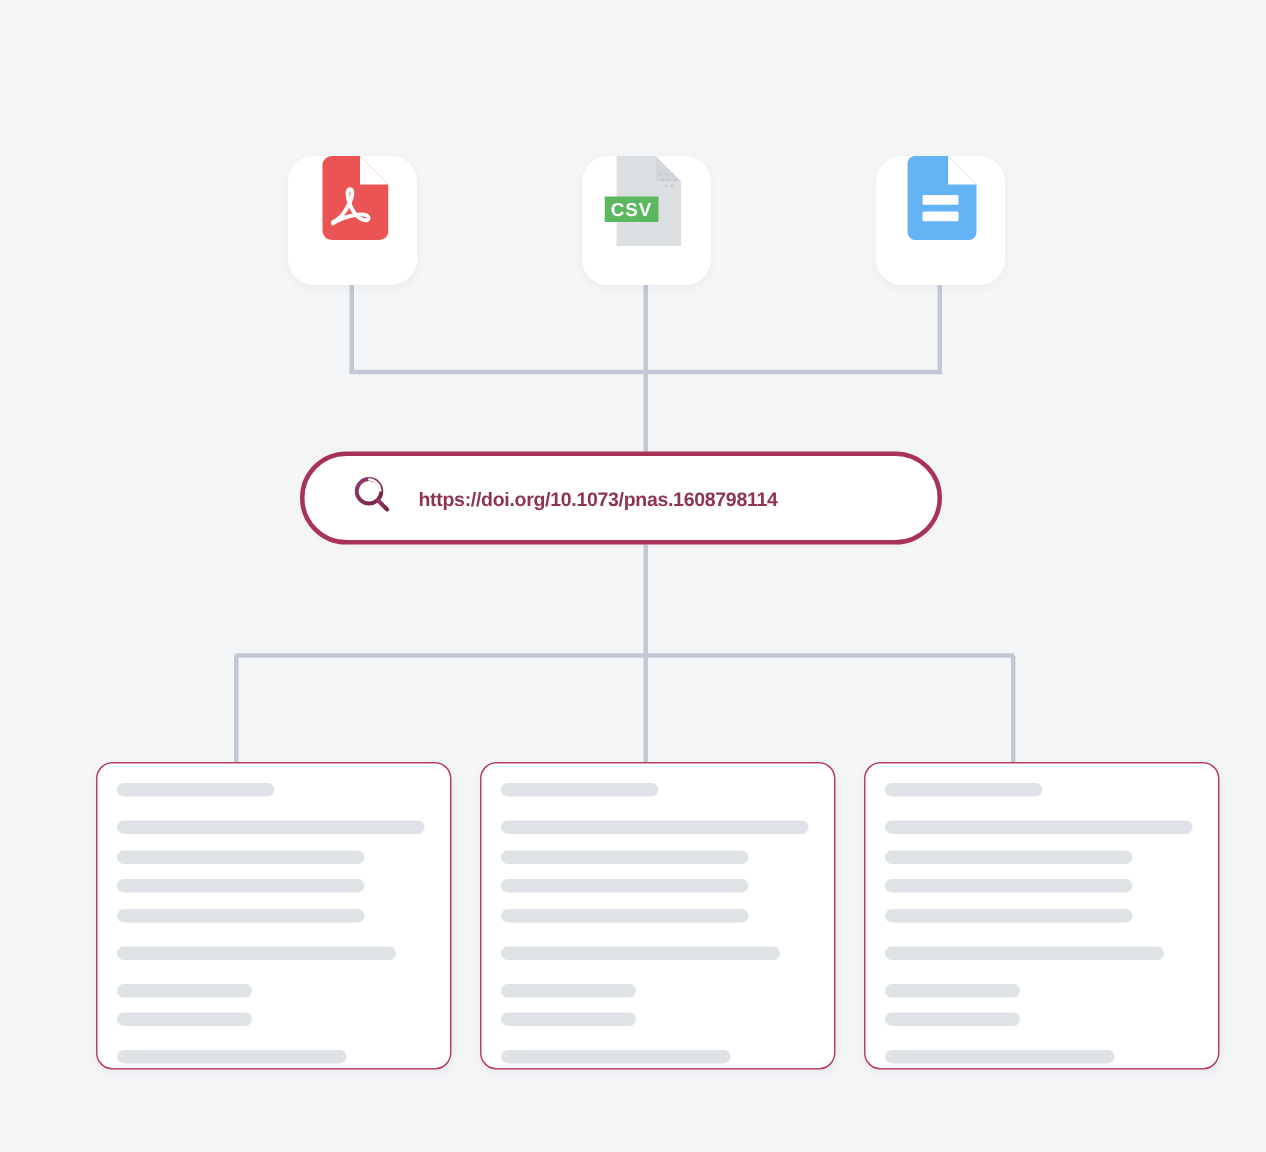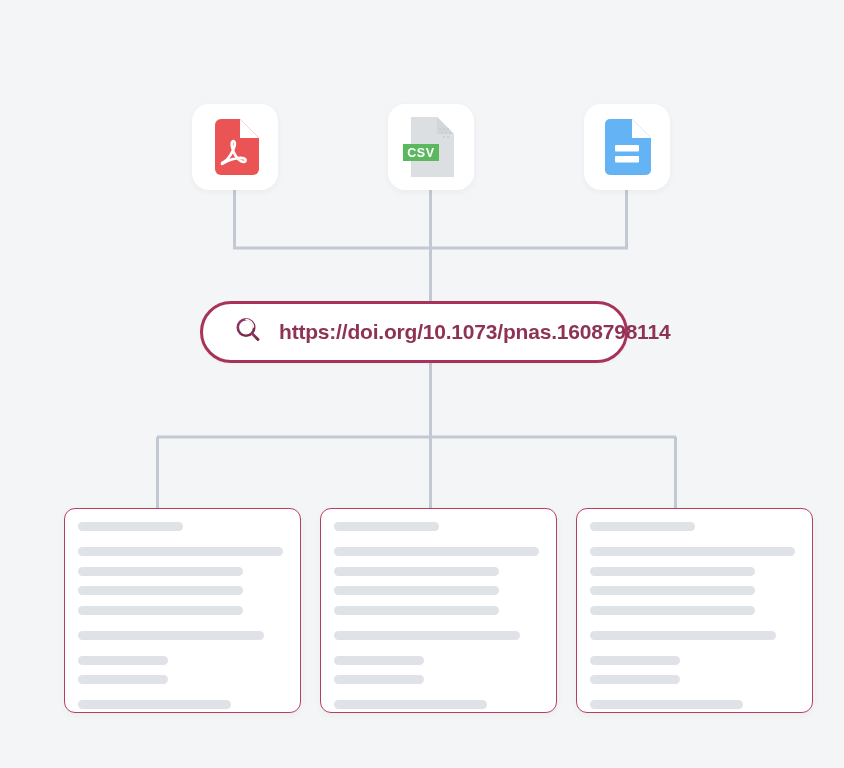--- a/index.html
+++ b/index.html
@@ -35,21 +35,21 @@
 
   
   .tile {
     position: absolute;
     width: 86px;
     height: 86px;
     background: #ffffff;
     border-radius: 17px;
     box-shadow: 0 2px 6px rgba(40,50,70,.05);
     display: flex;
-    align-items: center;
+    align-items: flex-start;
     justify-content: center;
   }
   .tile-pdf  { left: 192px; top: 104px; }
   .tile-csv  { left: 388px; top: 104px; }
   .tile-doc  { left: 584px; top: 104px; }
 
   .tile svg { display: block; }
 
   
   #doi-pill {
@@ -64,21 +64,21 @@
     display: flex;
     align-items: center;
     padding-left: 30px;
     gap: 16px;
     box-shadow: 0 1px 3px rgba(40,50,70,.04);
   }
 
   #doi-pill .mag { flex: 0 0 auto; display: block; }
 
   #doi-url {
-    font-size: 21px;
+    font-size: 13px;
     font-weight: bold;
     letter-spacing: -0.2px;
     color: #8e3355;
     white-space: nowrap;
   }
 
   
   .card {
     position: absolute;
     top: 508px;

